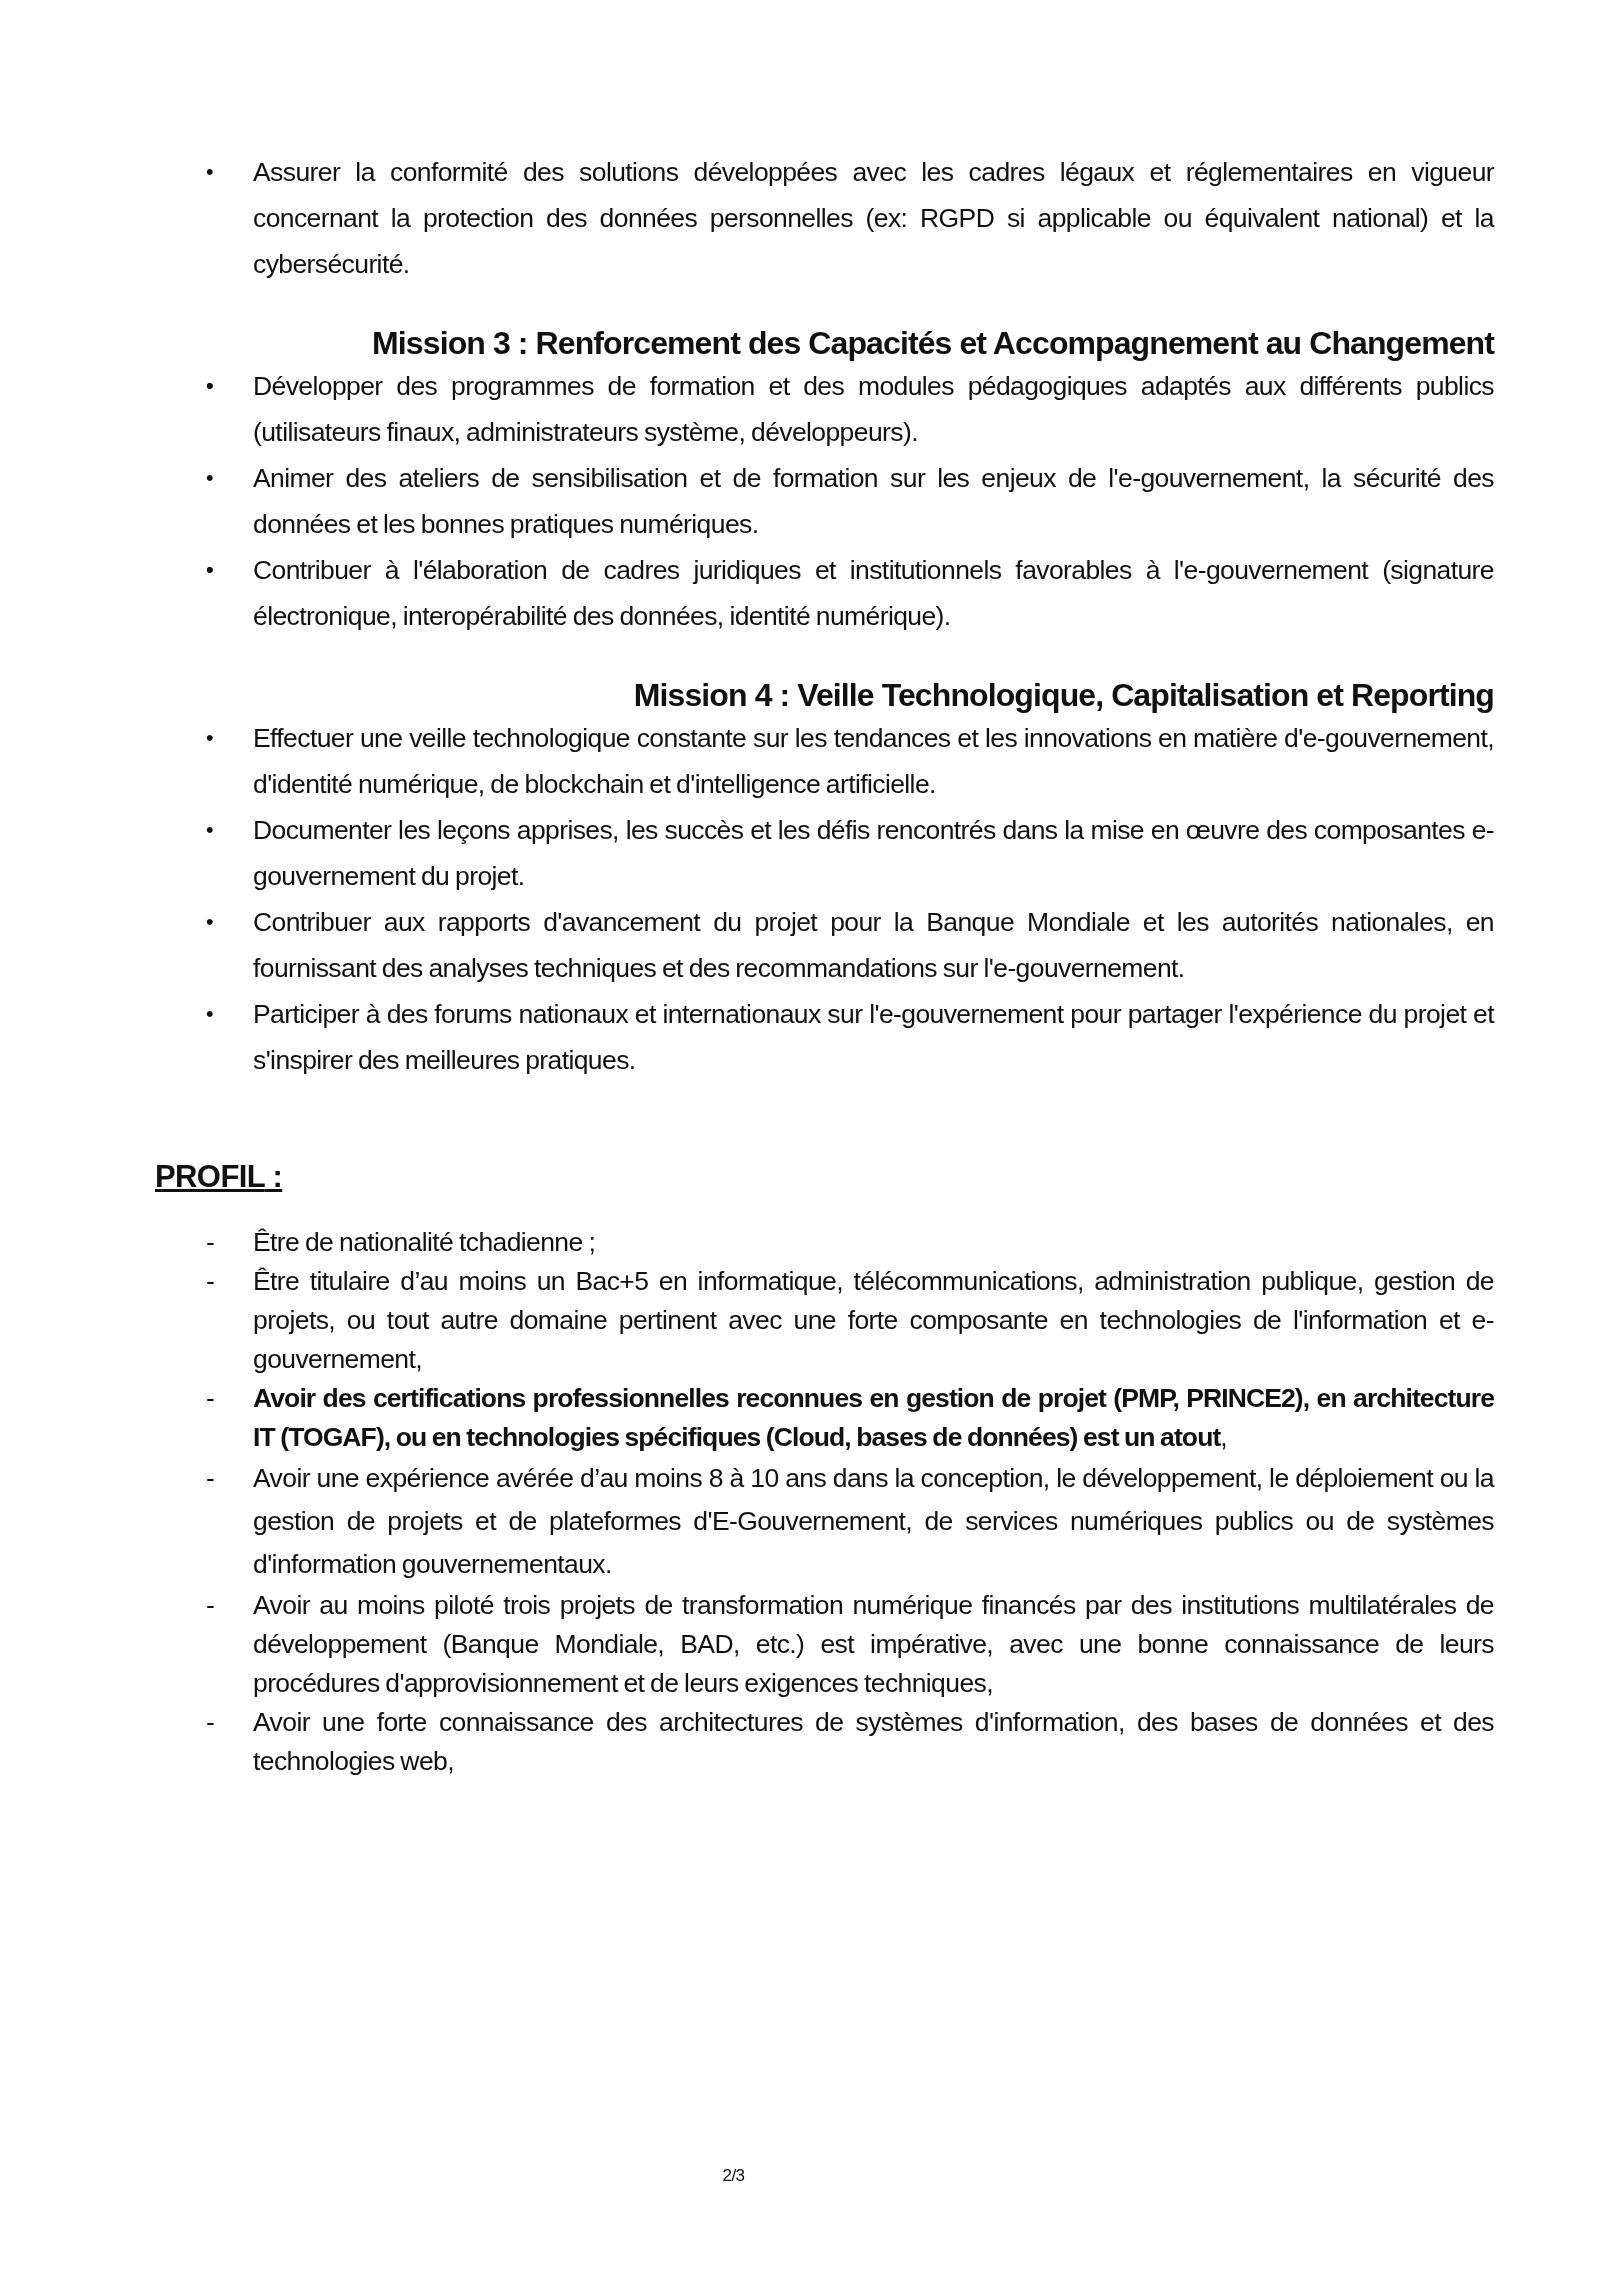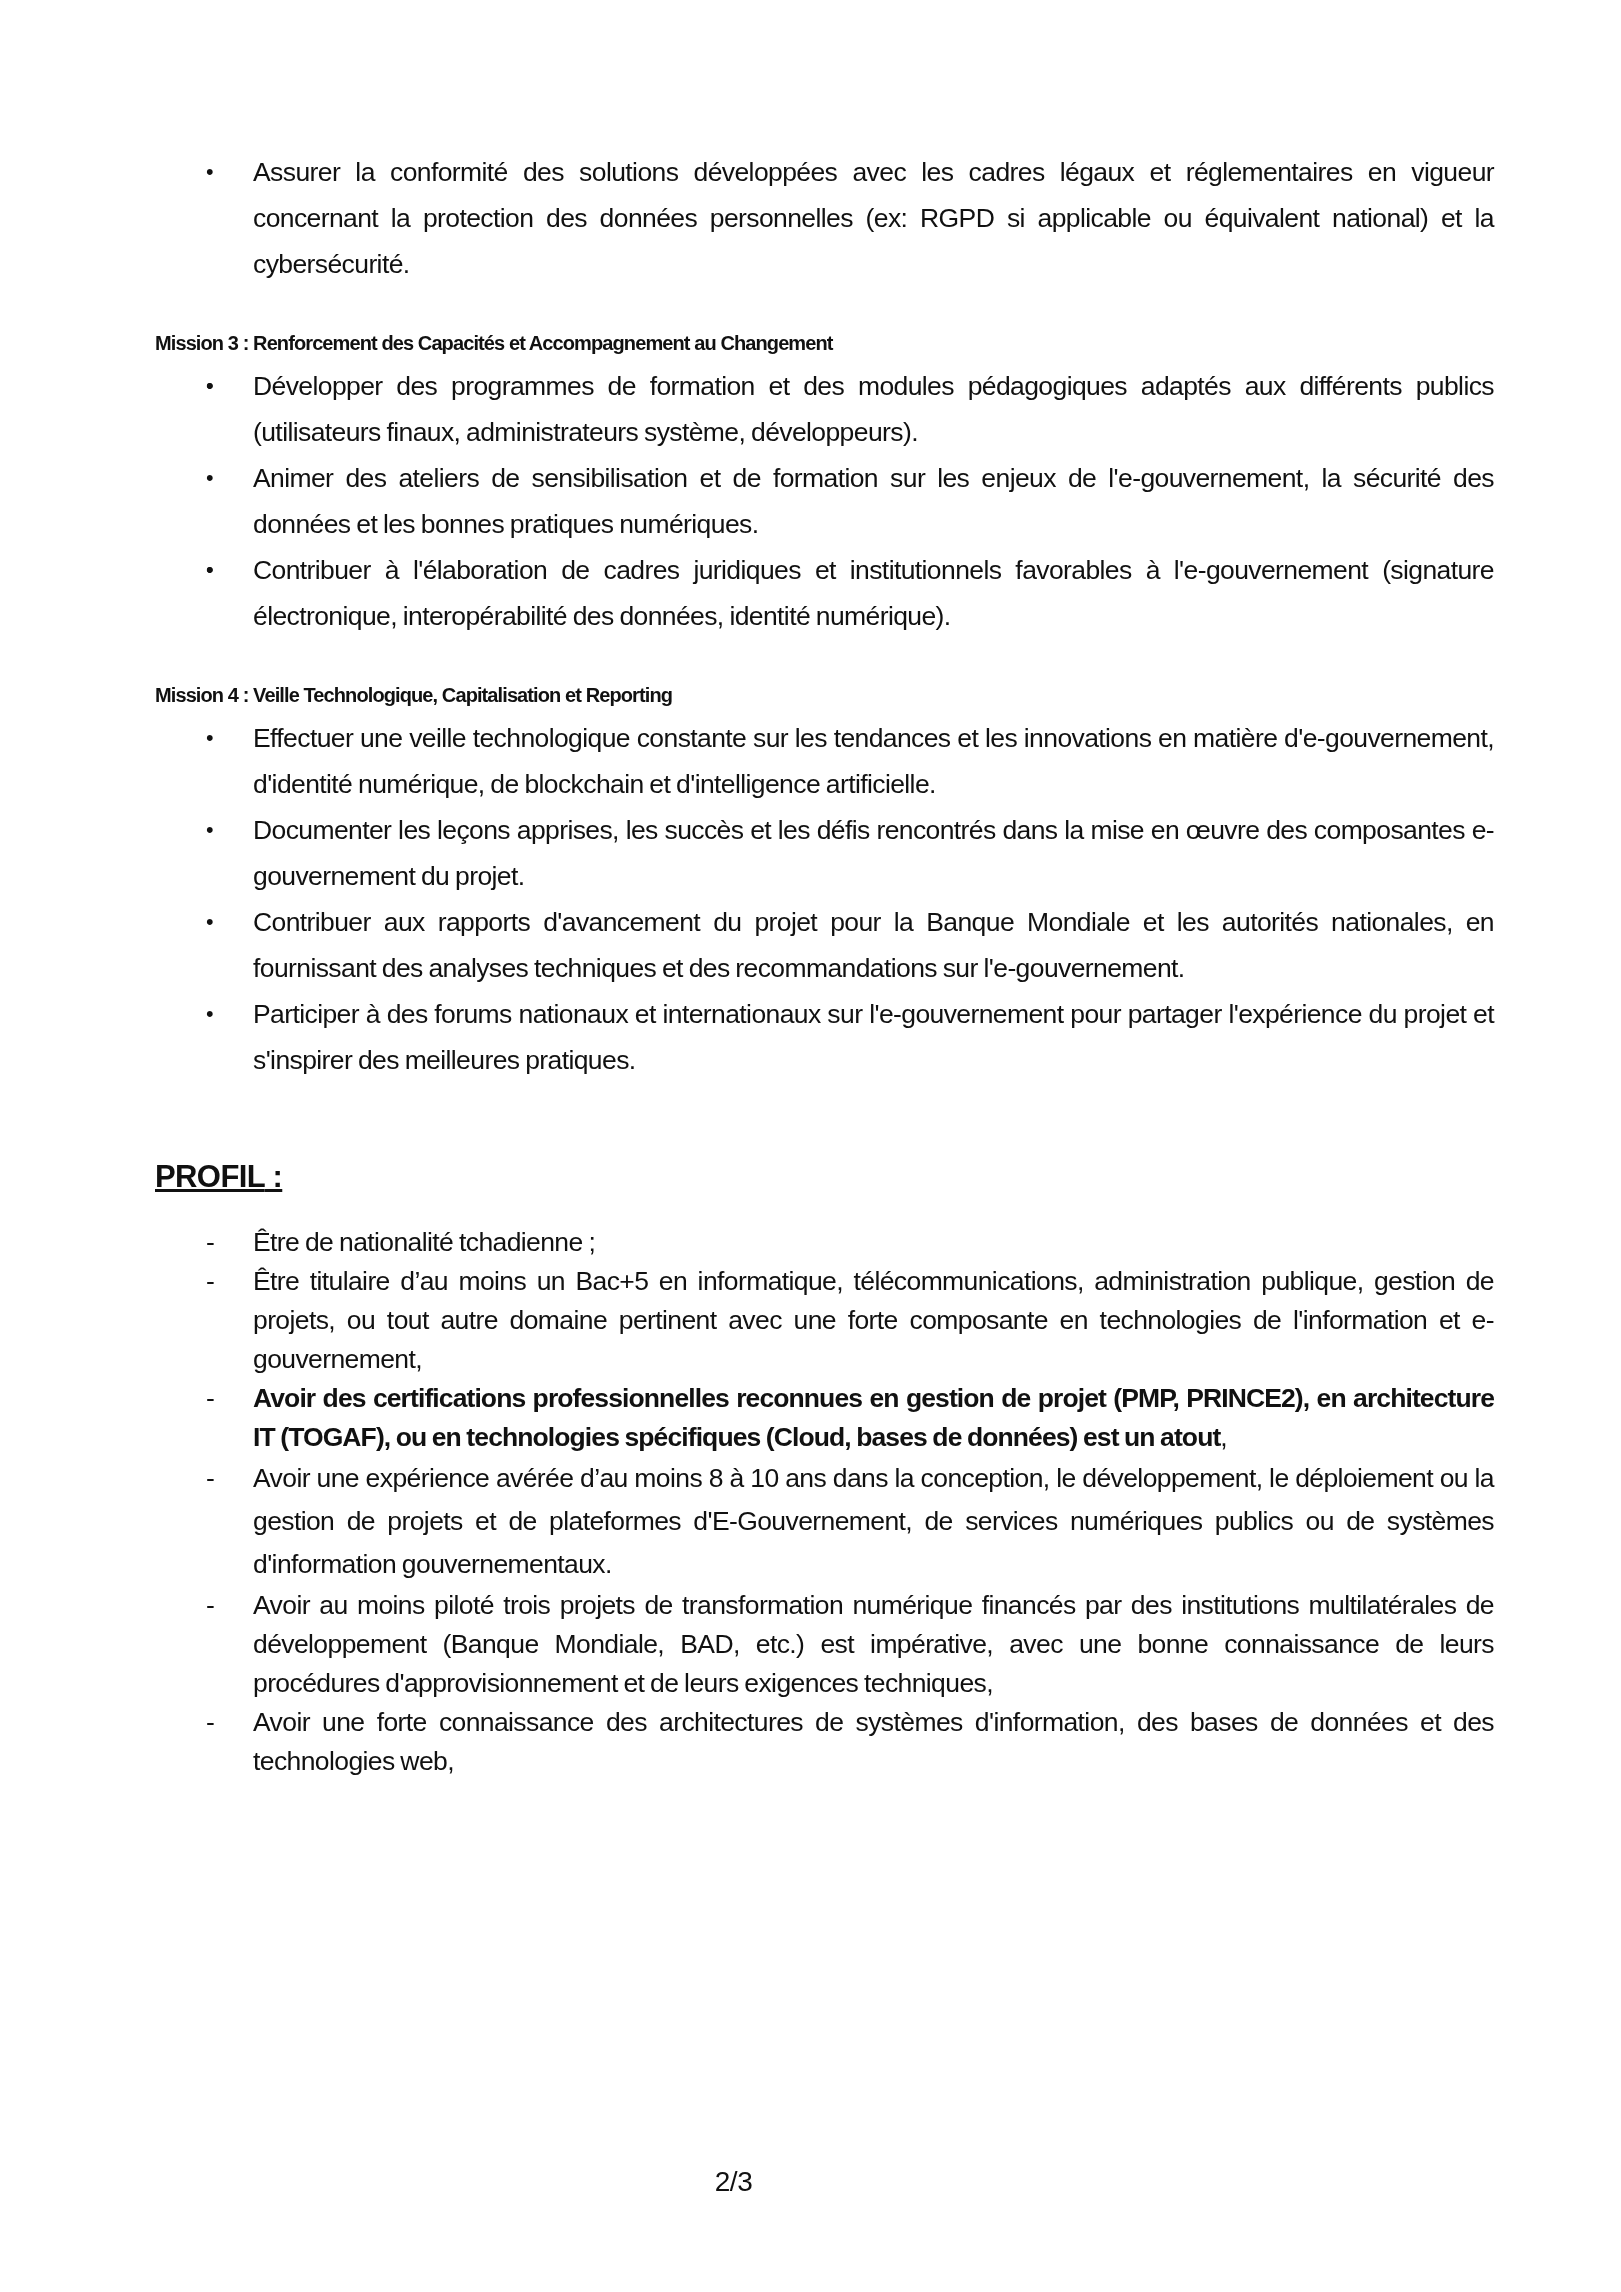--- a/index.html
+++ b/index.html
@@ -32,24 +32,25 @@
     word-spacing: -1px;
   }
   .bullets li .marker {
     position: absolute;
     left: 51px;
     top: 0;
     font-size: 21.6px;
   }
   .section-heading {
     font-weight: bold;
-    font-size: 20px;
+    font-size: 32px;
     line-height: 39px;
     letter-spacing: -0.9px;
     margin: 0;
+    text-align: right;
   }
   .gap-mission3 { height: 37px; }
   .gap-mission4 { height: 37px; }
   .profil-heading {
     font-weight: bold;
     font-size: 31px;
     text-decoration: underline;
     letter-spacing: -0.6px;
     margin: 74px 0 0 0;
     line-height: 39px;
@@ -77,21 +78,21 @@
     left: 51px;
     top: 0;
     font-weight: normal;
   }
   .footer {
     position: absolute;
     top: 2166px;
     left: 0;
     width: 1467px;
     text-align: center;
-    font-size: 28px;
+    font-size: 17px;
     letter-spacing: -0.5px;
   }
 </style>
 </head>
 <body>
 
 <div class="page">
 
   <ul class="bullets">
     <li>

